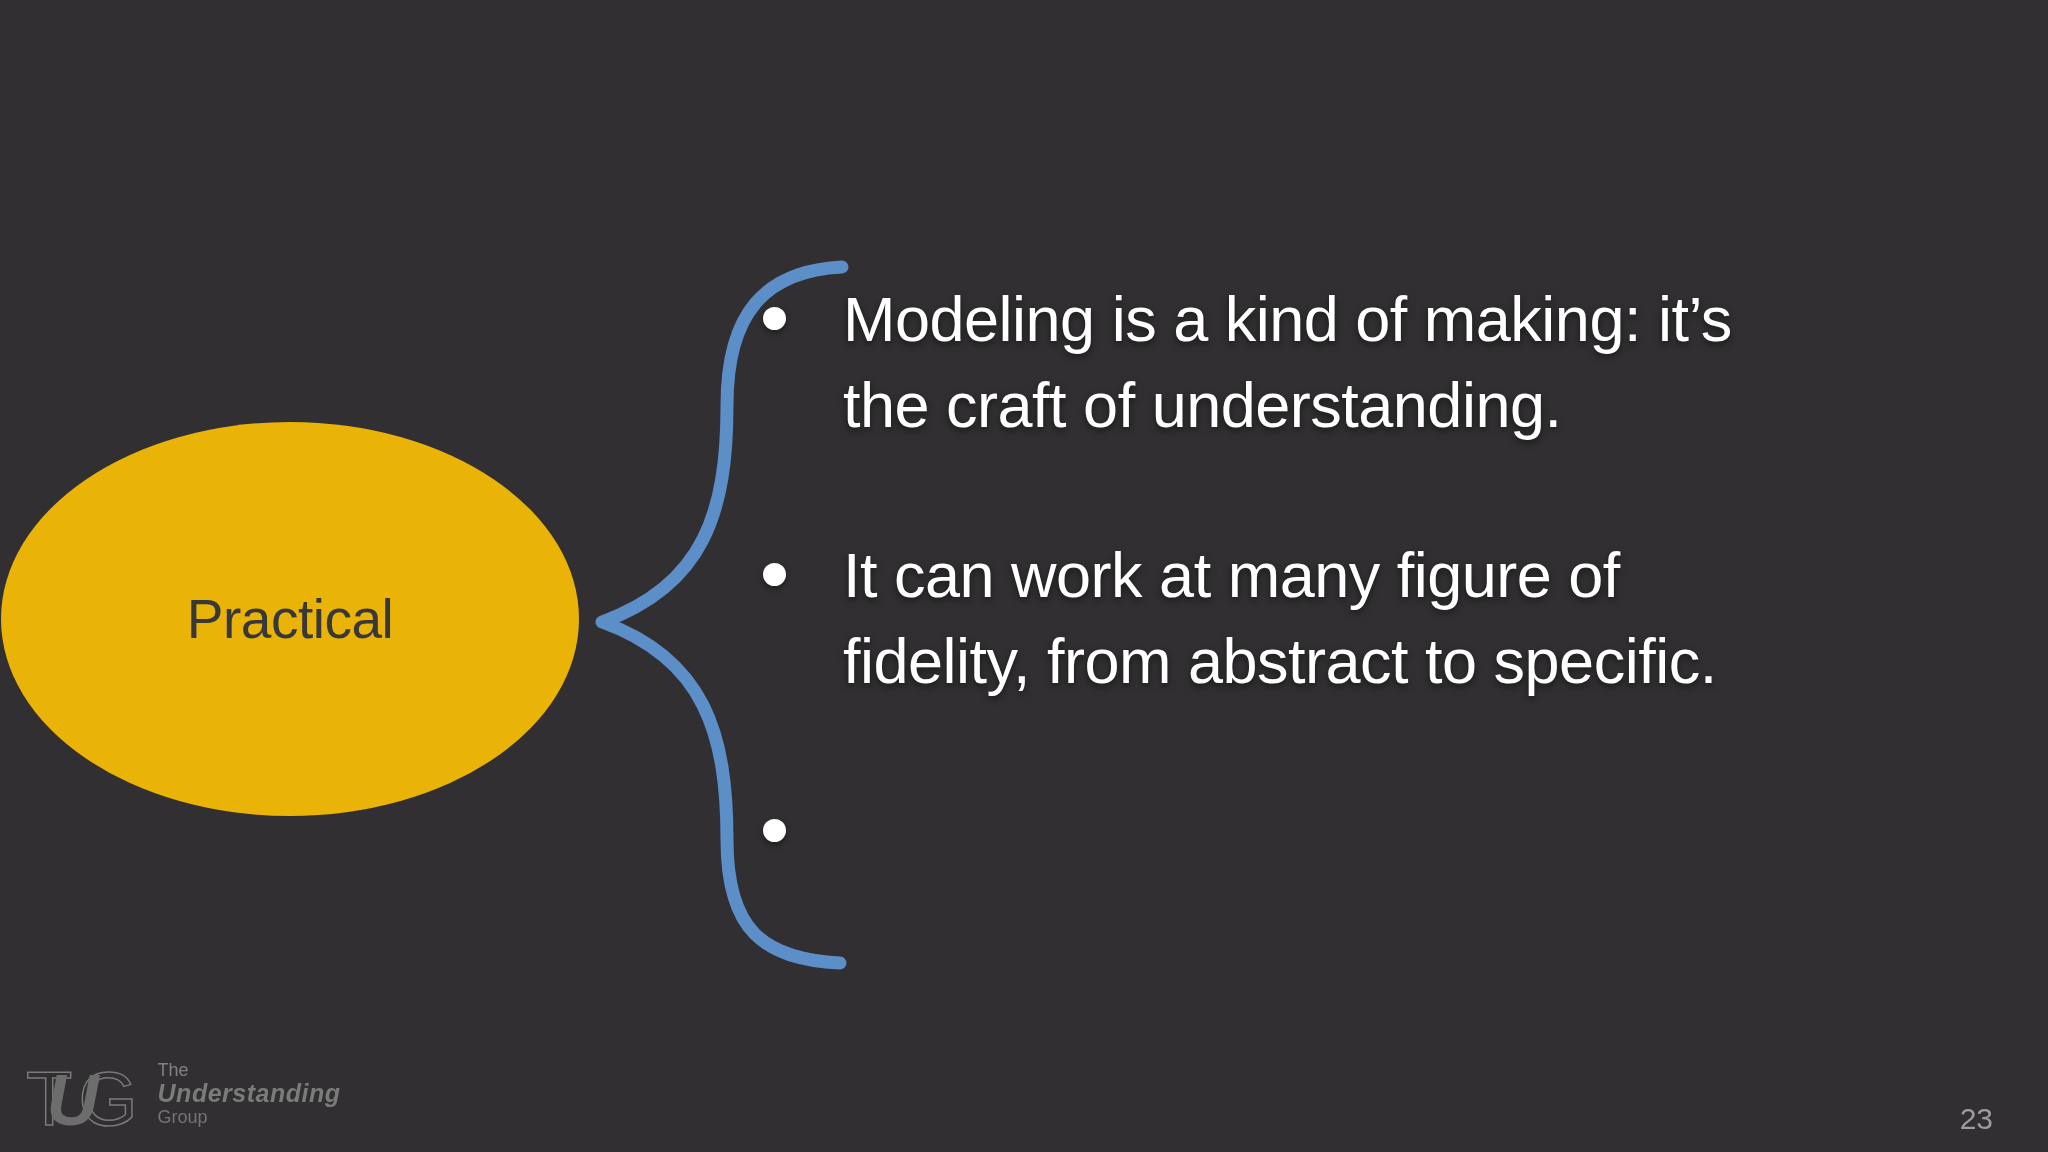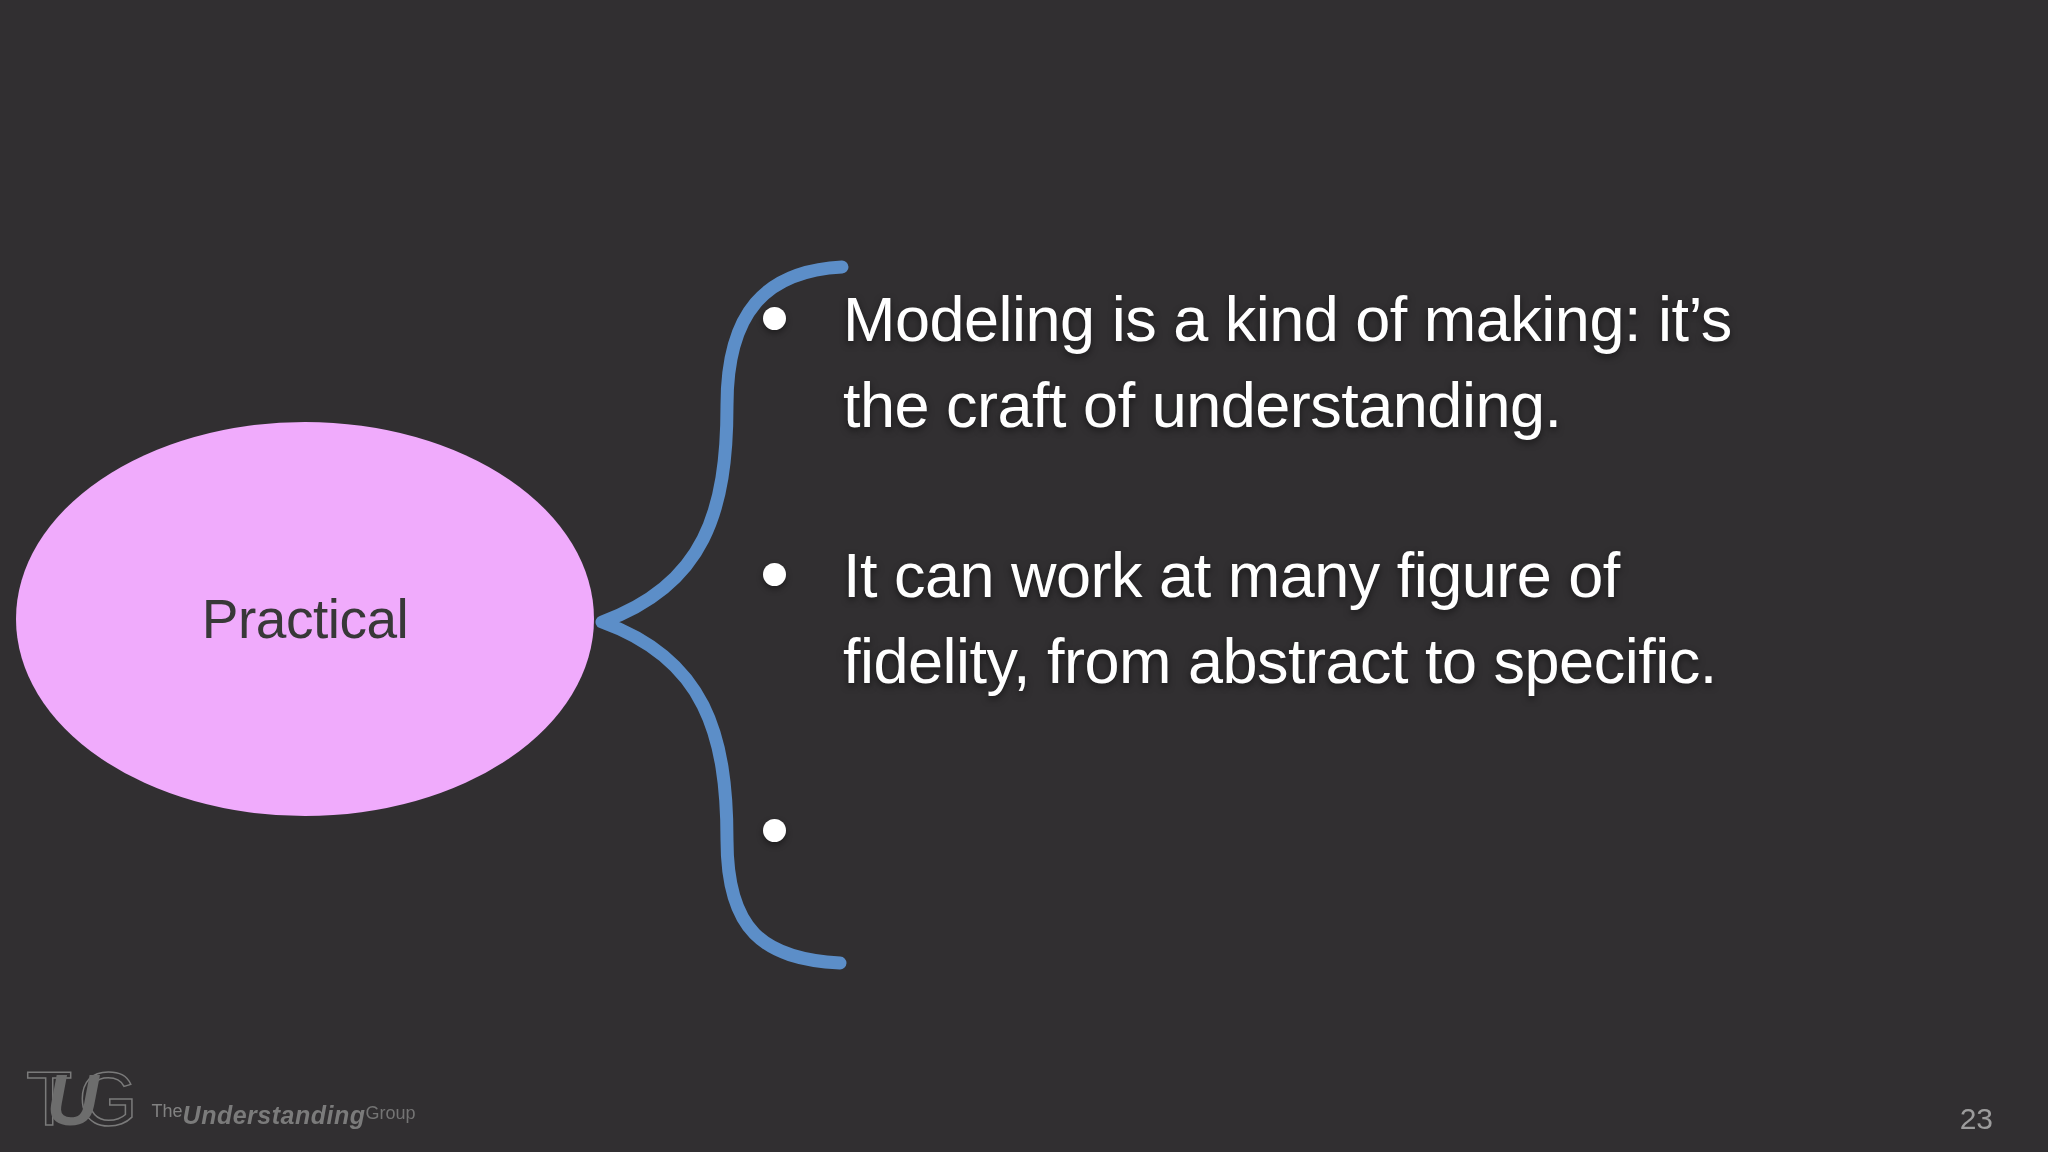--- a/index.html
+++ b/index.html
@@ -12,25 +12,25 @@
     width: 2048px;
     height: 1152px;
     background: #312f31;
     overflow: hidden;
     font-family: "Liberation Sans", sans-serif;
   }
 
   
   .bubble {
     position: absolute;
-    left: 16px;
+    left: 1px;
     top: 422px;
     width: 578px;
     height: 394px;
-    background: #f0abfc;
+    background: #eab308;
     border-radius: 50%;
     display: flex;
     align-items: center;
     justify-content: center;
     text-align: center;
   }
   .bubble-label {
     color: #383838;
     font-size: 55px;
     line-height: 68px;
@@ -119,24 +119,24 @@
     font-weight: 700;
     font-style: italic;
     color: #6d6d6d;
     margin-left: -26px;
     margin-right: -20px;
     line-height: 0.84;
     position: relative;
     z-index: 2;
   }
   .logo-text {
-    margin-left: 14px;
+    margin-left: 20px;
     padding-bottom: 2px;
     display: flex;
-    flex-direction: row;
+    flex-direction: column;
     white-space: nowrap;
   }
   .lt-the  { font-size: 18px; line-height: 19px; color: #818181; }
   .lt-und  { font-size: 25px; line-height: 26px; color: #7b7b7b; font-weight: 700; font-style: italic; letter-spacing: 0.5px; }
   .lt-grp  { font-size: 18px; line-height: 22px; color: #747474; }
 
   
   .pagenum {
     position: absolute;
     right: 55px;

